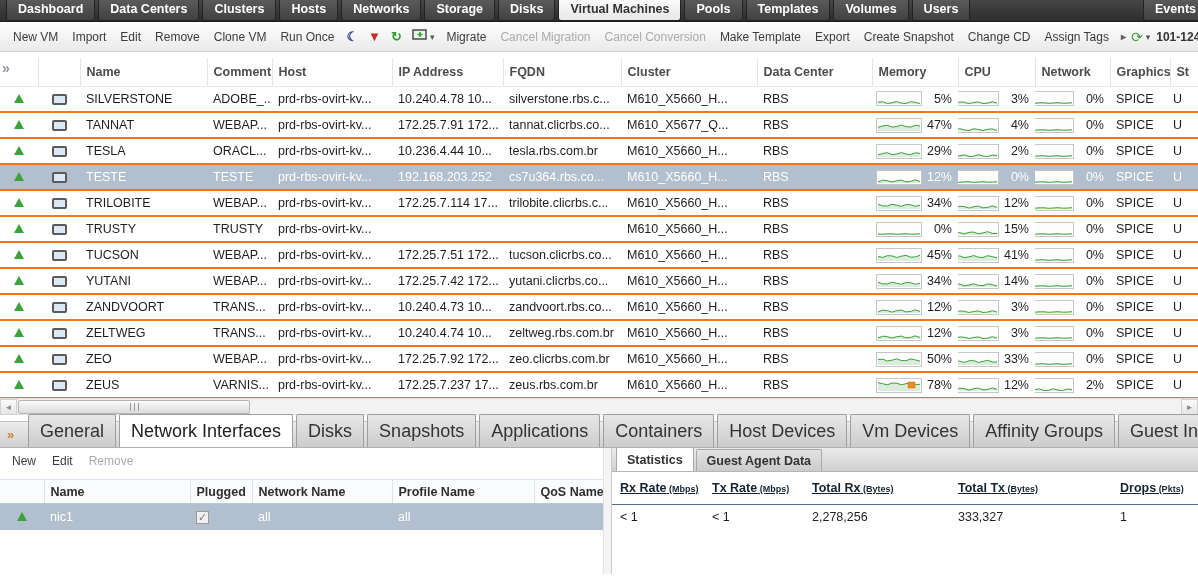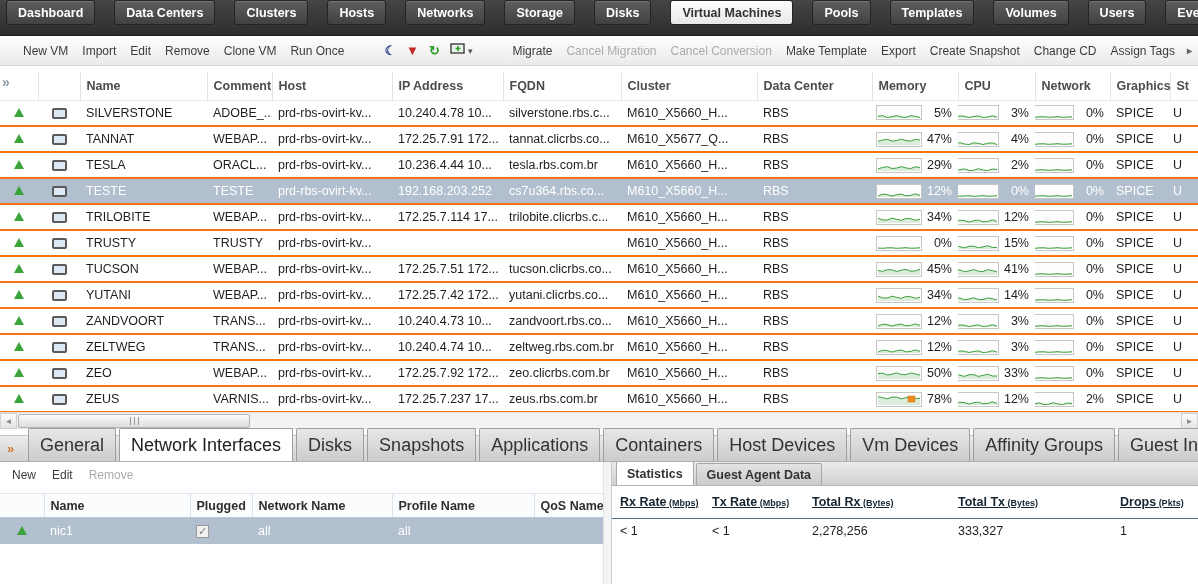--- a/index.html
+++ b/index.html
@@ -1,27 +1,27 @@
 <!DOCTYPE html>
 <html><head>
 <meta charset="utf-8">
 <style>
 *{box-sizing:border-box;margin:0;padding:0;}
 html,body{width:1198px;height:584px;overflow:hidden;}
 body{font-family:"Liberation Sans",sans-serif;background:#fff;}
 .app{width:1198px;height:584px;position:relative;background:#fff;}
 
 
-.top-nav{height:36px;background:linear-gradient(#454545,#2d2d2d);display:flex;align-items:flex-start;gap:19px;padding:0 6px;overflow:hidden;border-bottom:1px solid #1c1c1c;}
+.top-nav{height:22px;background:linear-gradient(#454545,#2d2d2d);display:flex;align-items:flex-end;gap:3px;padding:0 6px;overflow:hidden;border-bottom:1px solid #1c1c1c;}
 .nav-tab{height:25px;padding:0 11px;display:flex;align-items:center;background:linear-gradient(#5e5e5e,#414141);border:1px solid #232323;border-radius:3px;color:#fff;font-size:12.5px;font-weight:bold;white-space:nowrap;cursor:pointer;box-shadow:inset 0 1px 0 rgba(255,255,255,.15);}
 .nav-tab.active{background:linear-gradient(#fdfdfd,#e8e8e8);color:#333;}
 .nav-tab.edge{margin-left:auto;margin-right:-16px;}
 
 
-.toolbar{height:30px;background:linear-gradient(#fefefe,#eaeaea);border-bottom:1px solid #d2d2d2;display:flex;padding:0 16px;font-size:12px;color:#3c3c3c;gap:28px;}
+.toolbar{height:30px;background:linear-gradient(#fefefe,#eaeaea);border-bottom:1px solid #d2d2d2;display:flex;padding:0 6px;font-size:12px;color:#3c3c3c;}
 .tb-group{display:flex;align-items:center;}
 .tb-btn{padding:2px 7px;white-space:nowrap;cursor:pointer;}
 .tb-btn.disabled{color:#ababab;cursor:default;}
 .tb-icon{display:flex;align-items:center;padding:0 5px;cursor:pointer;font-size:13px;font-weight:bold;}
 .tb-icon .caret{font-size:9px;color:#555;margin-left:2px;font-weight:normal;}
 .pagination{margin-left:auto;display:flex;align-items:center;gap:3px;padding-right:0;}
 .pg-refresh{color:#3f9c3f;font-size:14px;cursor:pointer;}
 .pg-caret{font-size:9px;color:#555;cursor:pointer;}
 .pg-range{font-weight:bold;color:#333;padding:0 3px;white-space:nowrap;font-size:12px;}
 

